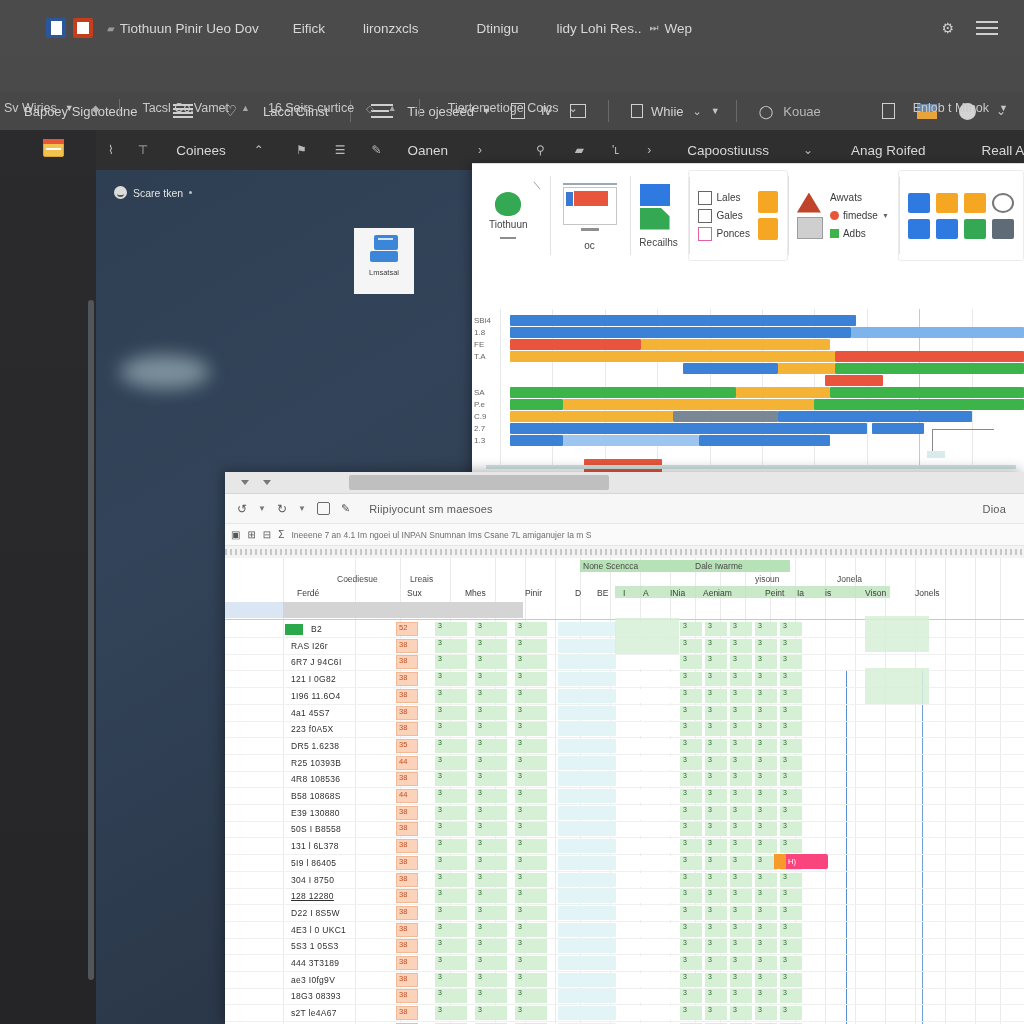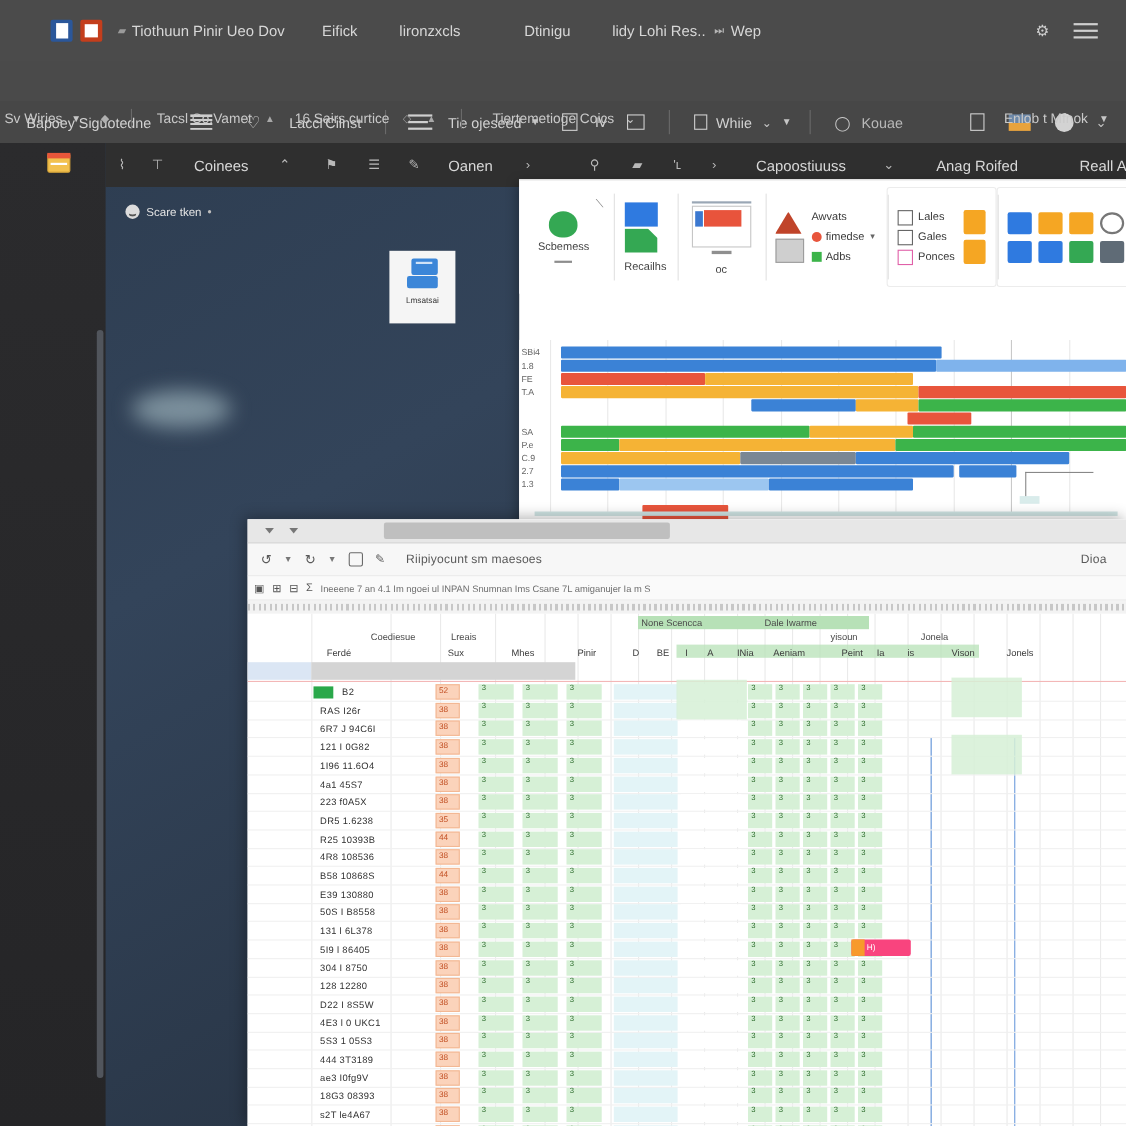--- a/index.html
+++ b/index.html
@@ -369,65 +369,46 @@
   <div class="taskbar-ico"></div>
 
   <div class="gantt-win">
 
 
     <div class="ribbon-body">
 
       <div class="rb-group">
         <div class="rb-col">
           <span class="rb-circle"></span>
-          <span class="rb-lbl">Scbemess</span>
+          <span class="rb-lbl">Tiothuun</span>
           <span style="width:16px;height:2px;background:#8d8d8d;margin-top:4px;"></span>
         </div>
         <span style="color:#777;font-size:10px;margin-left:6px;align-self:flex-start;margin-top:10px;">⟍</span>
-      </div>
-
-      <div class="rb-group">
-        <div class="rb-col">
-          <span class="rb-shape">
-            <span class="sb"></span>
-              <span class="sg"></span>
-          </span>
-          <span class="rb-lbl">Recailhs</span>
-        </div>
       </div>
 
       <div class="rb-group">
         <div class="rb-col">
           <span class="rb-monitor">
             <span class="ln"></span>
               <span class="scr"></span>
             <span class="blu"></span>
               <span class="red"></span>
               <span class="stand"></span>
           </span>
           <span class="rb-lbl">oc</span>
         </div>
       </div>
 
       <div class="rb-group">
-        <div style="display:flex;flex-direction:column;justify-content:center;gap:4px;">
-          <span class="rb-tent"></span>
-          <span class="rb-gray"></span>
-        </div>
-        <div style="display:flex;flex-direction:column;justify-content:center;gap:7px;margin-left:7px;">
-          <span class="rb-tlbl">Awvats</span>
-          <span style="display:flex;align-items:center;gap:4px;">
-            <span style="width:9px;height:9px;border-radius:50%;background:#e8553c;"></span>
-            <span class="rb-tlbl">fimedse</span>
-            <span style="font-size:7px;color:#666;">▼</span>
+        <div class="rb-col">
+          <span class="rb-shape">
+            <span class="sb"></span>
+              <span class="sg"></span>
           </span>
-          <span style="display:flex;align-items:center;gap:4px;">
-            <span style="width:9px;height:9px;background:#3cb44a;"></span>
-            <span class="rb-tlbl">Adbs</span>
-          </span>
+          <span class="rb-lbl">Recailhs</span>
         </div>
       </div>
 
       <div class="rb-group" style="border:1px solid #ececec;border-radius:3px;">
         <div style="display:flex;flex-direction:column;justify-content:center;">
           <span class="rb-tile">
             <span class="rb-tico"></span>
             <span class="rb-tlbl">Lales</span>
           </span>
           <span class="rb-tile">
@@ -435,20 +416,39 @@
             <span class="rb-tlbl">Gales</span>
           </span>
           <span class="rb-tile">
             <span class="rb-tico" style="border-color:#e060a8;"></span>
             <span class="rb-tlbl">Ponces</span>
           </span>
         </div>
         <div style="display:flex;flex-direction:column;gap:5px;margin-left:8px;">
           <span class="rb-amber"></span>
           <span class="rb-amber"></span>
+        </div>
+      </div>
+
+      <div class="rb-group">
+        <div style="display:flex;flex-direction:column;justify-content:center;gap:4px;">
+          <span class="rb-tent"></span>
+          <span class="rb-gray"></span>
+        </div>
+        <div style="display:flex;flex-direction:column;justify-content:center;gap:7px;margin-left:7px;">
+          <span class="rb-tlbl">Awvats</span>
+          <span style="display:flex;align-items:center;gap:4px;">
+            <span style="width:9px;height:9px;border-radius:50%;background:#e8553c;"></span>
+            <span class="rb-tlbl">fimedse</span>
+            <span style="font-size:7px;color:#666;">▼</span>
+          </span>
+          <span style="display:flex;align-items:center;gap:4px;">
+            <span style="width:9px;height:9px;background:#3cb44a;"></span>
+            <span class="rb-tlbl">Adbs</span>
+          </span>
         </div>
       </div>
 
       <div class="rb-group" style="border:1px solid #ececec;border-radius:3px;">
         <div class="rb-grid4">
           <span class="rb-gico g-blue"></span>
           <span class="rb-gico g-amber"></span>
           <span class="rb-gico g-amber"></span>
           <span class="rb-gico g-ring"></span>
           <span class="rb-gico g-blue"></span>
@@ -1111,21 +1111,21 @@
         <div class="cell-green" style="left: 505px; top: 314.5px; width: 22px; height: 14px;">
           <span class="v">3</span>
         </div>
         <div class="cell-green" style="left: 530px; top: 314.5px; width: 22px; height: 14px;">
           <span class="v">3</span>
         </div>
         <div class="cell-green" style="left: 555px; top: 314.5px; width: 22px; height: 14px;">
           <span class="v">3</span>
         </div>
         <div class="row-line" style="top: 346.2px;"></div>
-        <div class="cell-id" style="left: 66px; top: 333.2px;">128 12280</div>
+        <div class="cell-id" style="left: 66px; top: 333.2px; text-decoration: underline;">128 12280</div>
         <div class="cell-orange" style="left: 171px; top: 331.2px; width: 22px; height: 14px;">
           <span class="v">38</span>
         </div>
         <div class="cell-orange" style="left: 166px; top: 330.2px; width: 34px; height: 16px; opacity: 0.45; border: none; z-index: -1;"></div>
         <div class="cell-green" style="left: 210px; top: 331.2px; width: 32px; height: 14px;">
           <span class="v">3</span>
         </div>
         <div class="cell-green" style="left: 250px; top: 331.2px; width: 32px; height: 14px;">
           <span class="v">3</span>
         </div>

